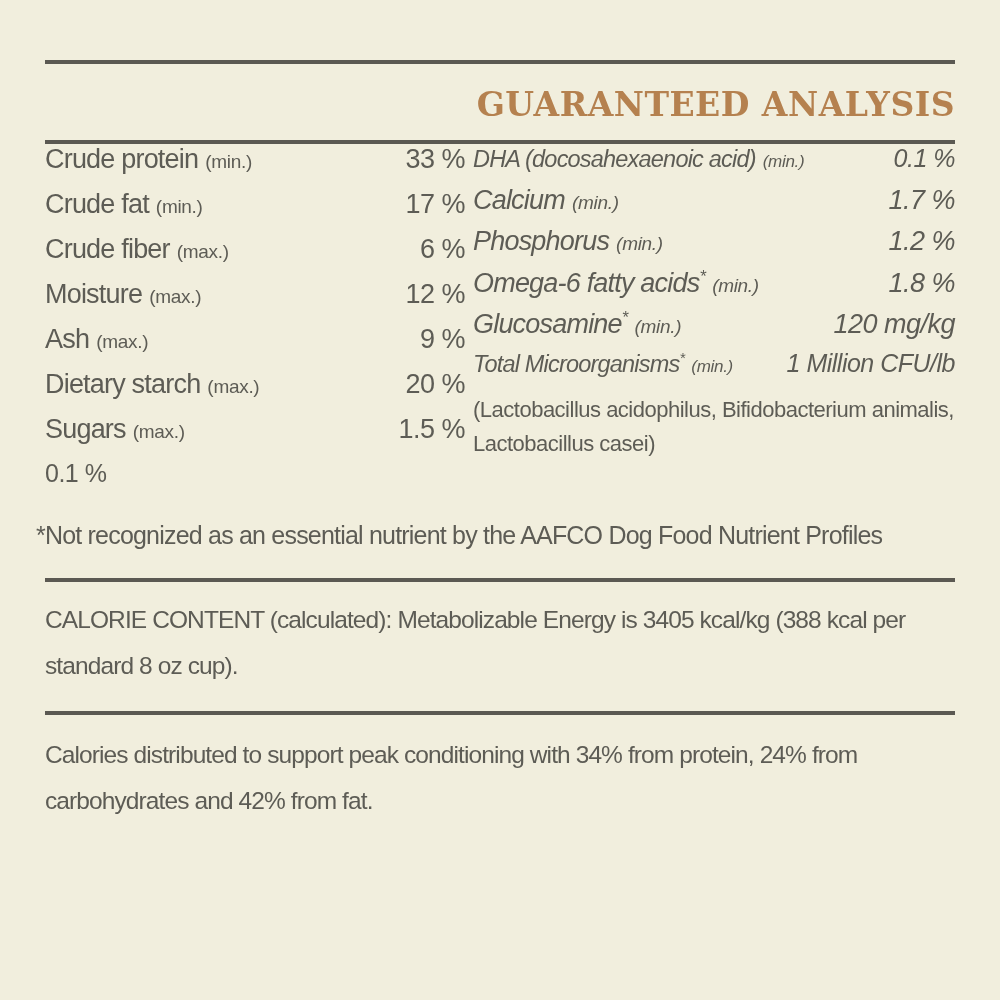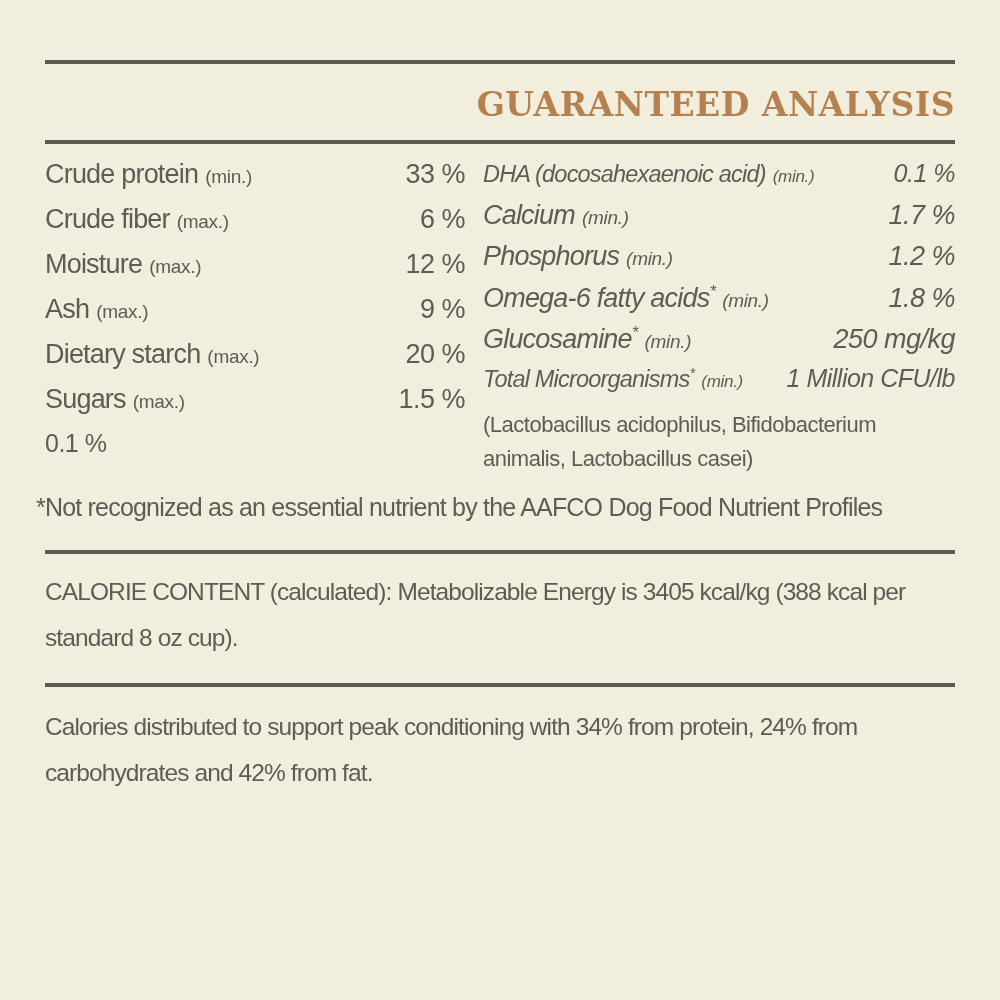--- a/index.html
+++ b/index.html
@@ -23,22 +23,21 @@
     font-weight:700;
     font-size:33px;line-height:36px;
     letter-spacing:0.5px;
     color:var(--accent);
     margin:23px 0 17px 2px;
     text-align:right;
   }
   .columns{
     display:grid;
     grid-template-columns:420px 1fr;
-    column-gap:18px;
-    margin-top:15px;
+    column-gap:8px;
   }
   .ga-row{display:flex;justify-content:space-between;align-items:baseline;}
   .col-left .ga-row{height:45px;}
   .col-right .ga-row{height:41px;font-style:italic;}
   .lbl{font-size:27px;letter-spacing:-0.8px;white-space:nowrap;}
   .qual{font-size:19px;letter-spacing:-0.3px;margin-left:7px;white-space:nowrap;}
   .val{font-size:27px;letter-spacing:-0.5px;white-space:nowrap;}
   .tight .lbl{font-size:23.5px;}
   .tight .qual{font-size:17px;}
   .tight .val{font-size:25px;}
@@ -65,20 +64,24 @@
 
   <h1 class="title">GUARANTEED ANALYSIS</h1>
 
   <hr class="rule rule-2">
 
   <div class="columns">
     <div class="col col-left">
         <div class="ga-row">
           <span class="lblwrap"><span class="lbl">Crude protein</span><span class="qual">(min.)</span></span>
           <span class="val">33 %</span>
+        </div>
+        <div class="ga-row">
+          <span class="lblwrap"><span class="lbl">Crude fat</span><span class="qual">(min.)</span></span>
+          <span class="val">17 %</span>
         </div>
         <div class="ga-row">
           <span class="lblwrap"><span class="lbl">Crude fiber</span><span class="qual">(max.)</span></span>
           <span class="val">6 %</span>
         </div>
         <div class="ga-row">
           <span class="lblwrap"><span class="lbl">Moisture</span><span class="qual">(max.)</span></span>
           <span class="val">12 %</span>
         </div>
         <div class="ga-row">
@@ -109,21 +112,21 @@
         <div class="ga-row">
           <span class="lblwrap"><span class="lbl">Phosphorus</span><span class="qual">(min.)</span></span>
           <span class="val">1.2 %</span>
         </div>
         <div class="ga-row">
           <span class="lblwrap"><span class="lbl">Omega-6 fatty acids<sup class="ast">*</sup></span><span class="qual">(min.)</span></span>
           <span class="val">1.8 %</span>
         </div>
         <div class="ga-row">
           <span class="lblwrap"><span class="lbl">Glucosamine<sup class="ast">*</sup></span><span class="qual">(min.)</span></span>
-          <span class="val">250 mg/kg</span>
+          <span class="val">120 mg/kg</span>
         </div>
         <div class="ga-row tight">
           <span class="lblwrap"><span class="lbl">Total Microorganisms<sup class="ast">*</sup></span><span class="qual">(min.)</span></span>
           <span class="val">1 Million CFU/lb</span>
         </div>
         <div class="note">(Lactobacillus acidophilus, Bifidobacterium animalis, Lactobacillus casei)</div>
       </div>
   </div>
 
   <p class="footnote">*Not recognized as an essential nutrient by the AAFCO Dog Food Nutrient Profiles</p>

